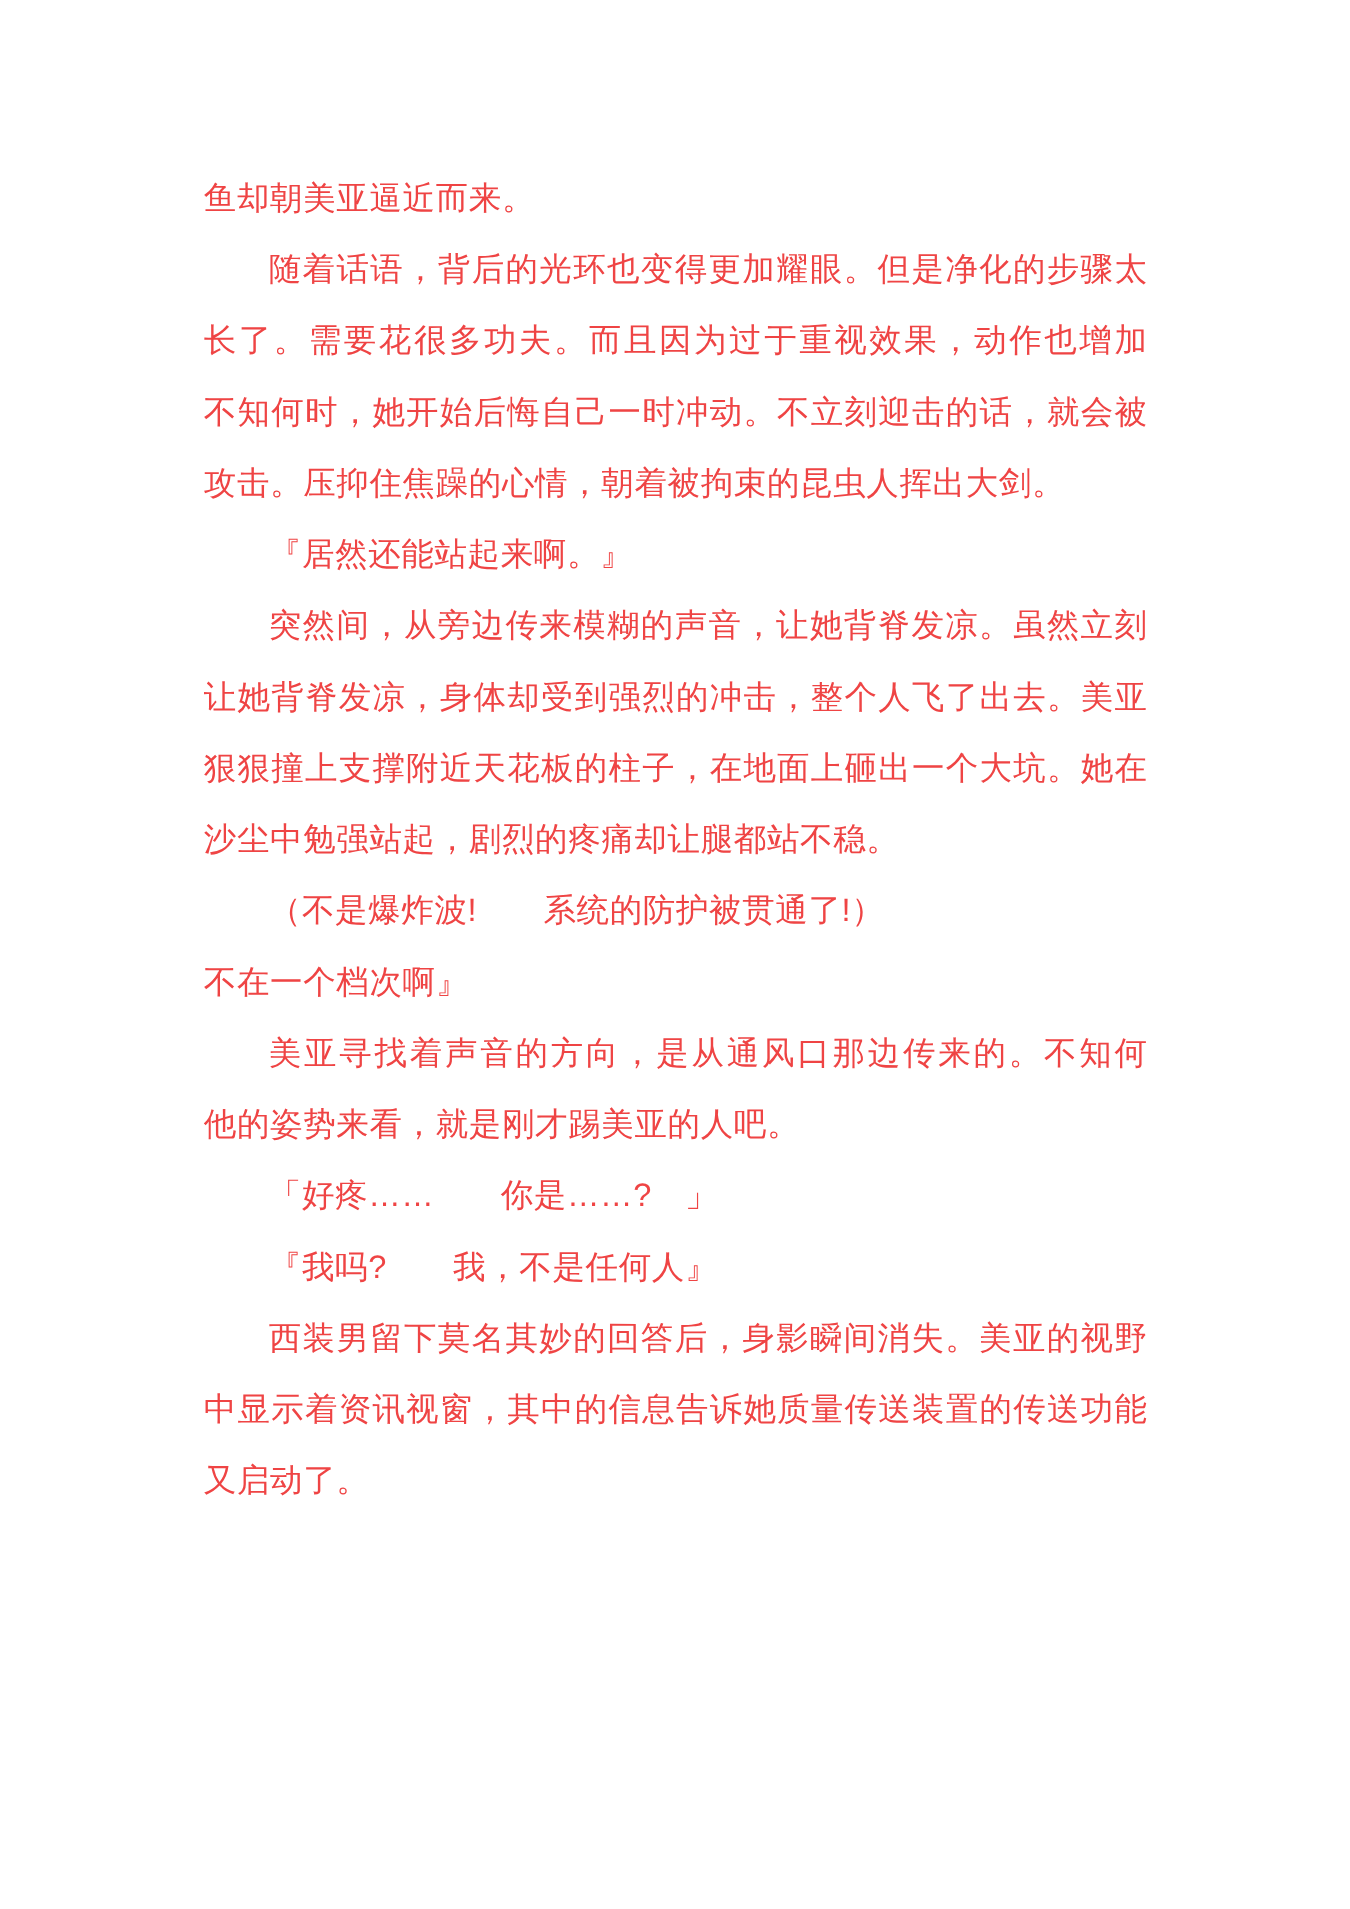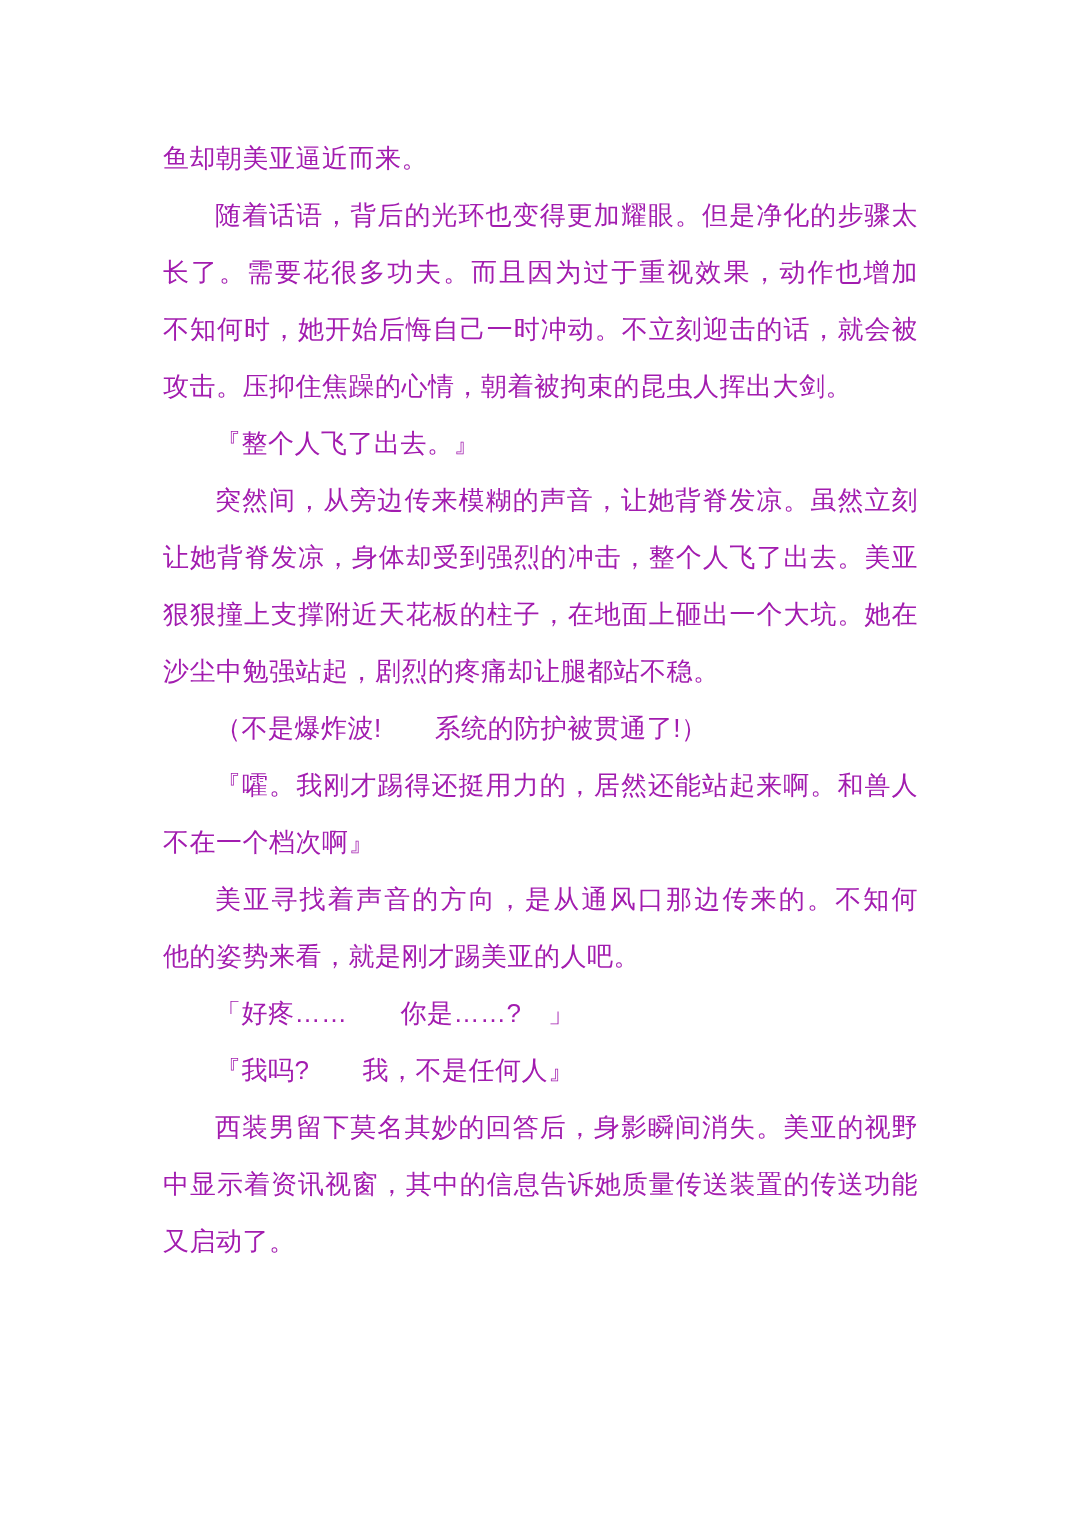--- a/index.html
+++ b/index.html
@@ -46,44 +46,43 @@
     text-align-last: left;
   }
   .line.indented {
     padding-left: 52px;
   }
 </style>
 </head>
 <body style="background: rgb(255, 255, 255);">
 
 <div class="page">
-  <div class="page-text" style="color: #a21caf;">
+  <div class="page-text" style="color: #ef4444;">
       <div class="paragraph">
         <div class="line last-line">鱼却朝美亚逼近而来。</div>
       </div>
       <div class="paragraph">
         <div class="line indented">随着话语，背后的光环也变得更加耀眼。但是净化的步骤太</div>
         <div class="line">长了。需要花很多功夫。而且因为过于重视效果，动作也增加了。</div>
         <div class="line">不知何时，她开始后悔自己一时冲动。不立刻迎击的话，就会被</div>
         <div class="line last-line">攻击。压抑住焦躁的心情，朝着被拘束的昆虫人挥出大剑。</div>
       </div>
       <div class="paragraph">
-        <div class="line last-line indented">『整个人飞了出去。』</div>
+        <div class="line last-line indented">『居然还能站起来啊。』</div>
       </div>
       <div class="paragraph">
         <div class="line indented">突然间，从旁边传来模糊的声音，让她背脊发凉。虽然立刻</div>
         <div class="line">让她背脊发凉，身体却受到强烈的冲击，整个人飞了出去。美亚</div>
         <div class="line">狠狠撞上支撑附近天花板的柱子，在地面上砸出一个大坑。她在</div>
         <div class="line last-line">沙尘中勉强站起，剧烈的疼痛却让腿都站不稳。</div>
       </div>
       <div class="paragraph">
         <div class="line last-line indented">（不是爆炸波!　　系统的防护被贯通了!）</div>
       </div>
       <div class="paragraph">
-        <div class="line indented">『嚯。我刚才踢得还挺用力的，居然还能站起来啊。和兽人</div>
         <div class="line last-line">不在一个档次啊』</div>
       </div>
       <div class="paragraph">
         <div class="line indented">美亚寻找着声音的方向，是从通风口那边传来的。不知何时，</div>
         <div class="line last-line">他的姿势来看，就是刚才踢美亚的人吧。</div>
       </div>
       <div class="paragraph">
         <div class="line last-line indented">「好疼……　　你是……?　」</div>
       </div>
       <div class="paragraph">

